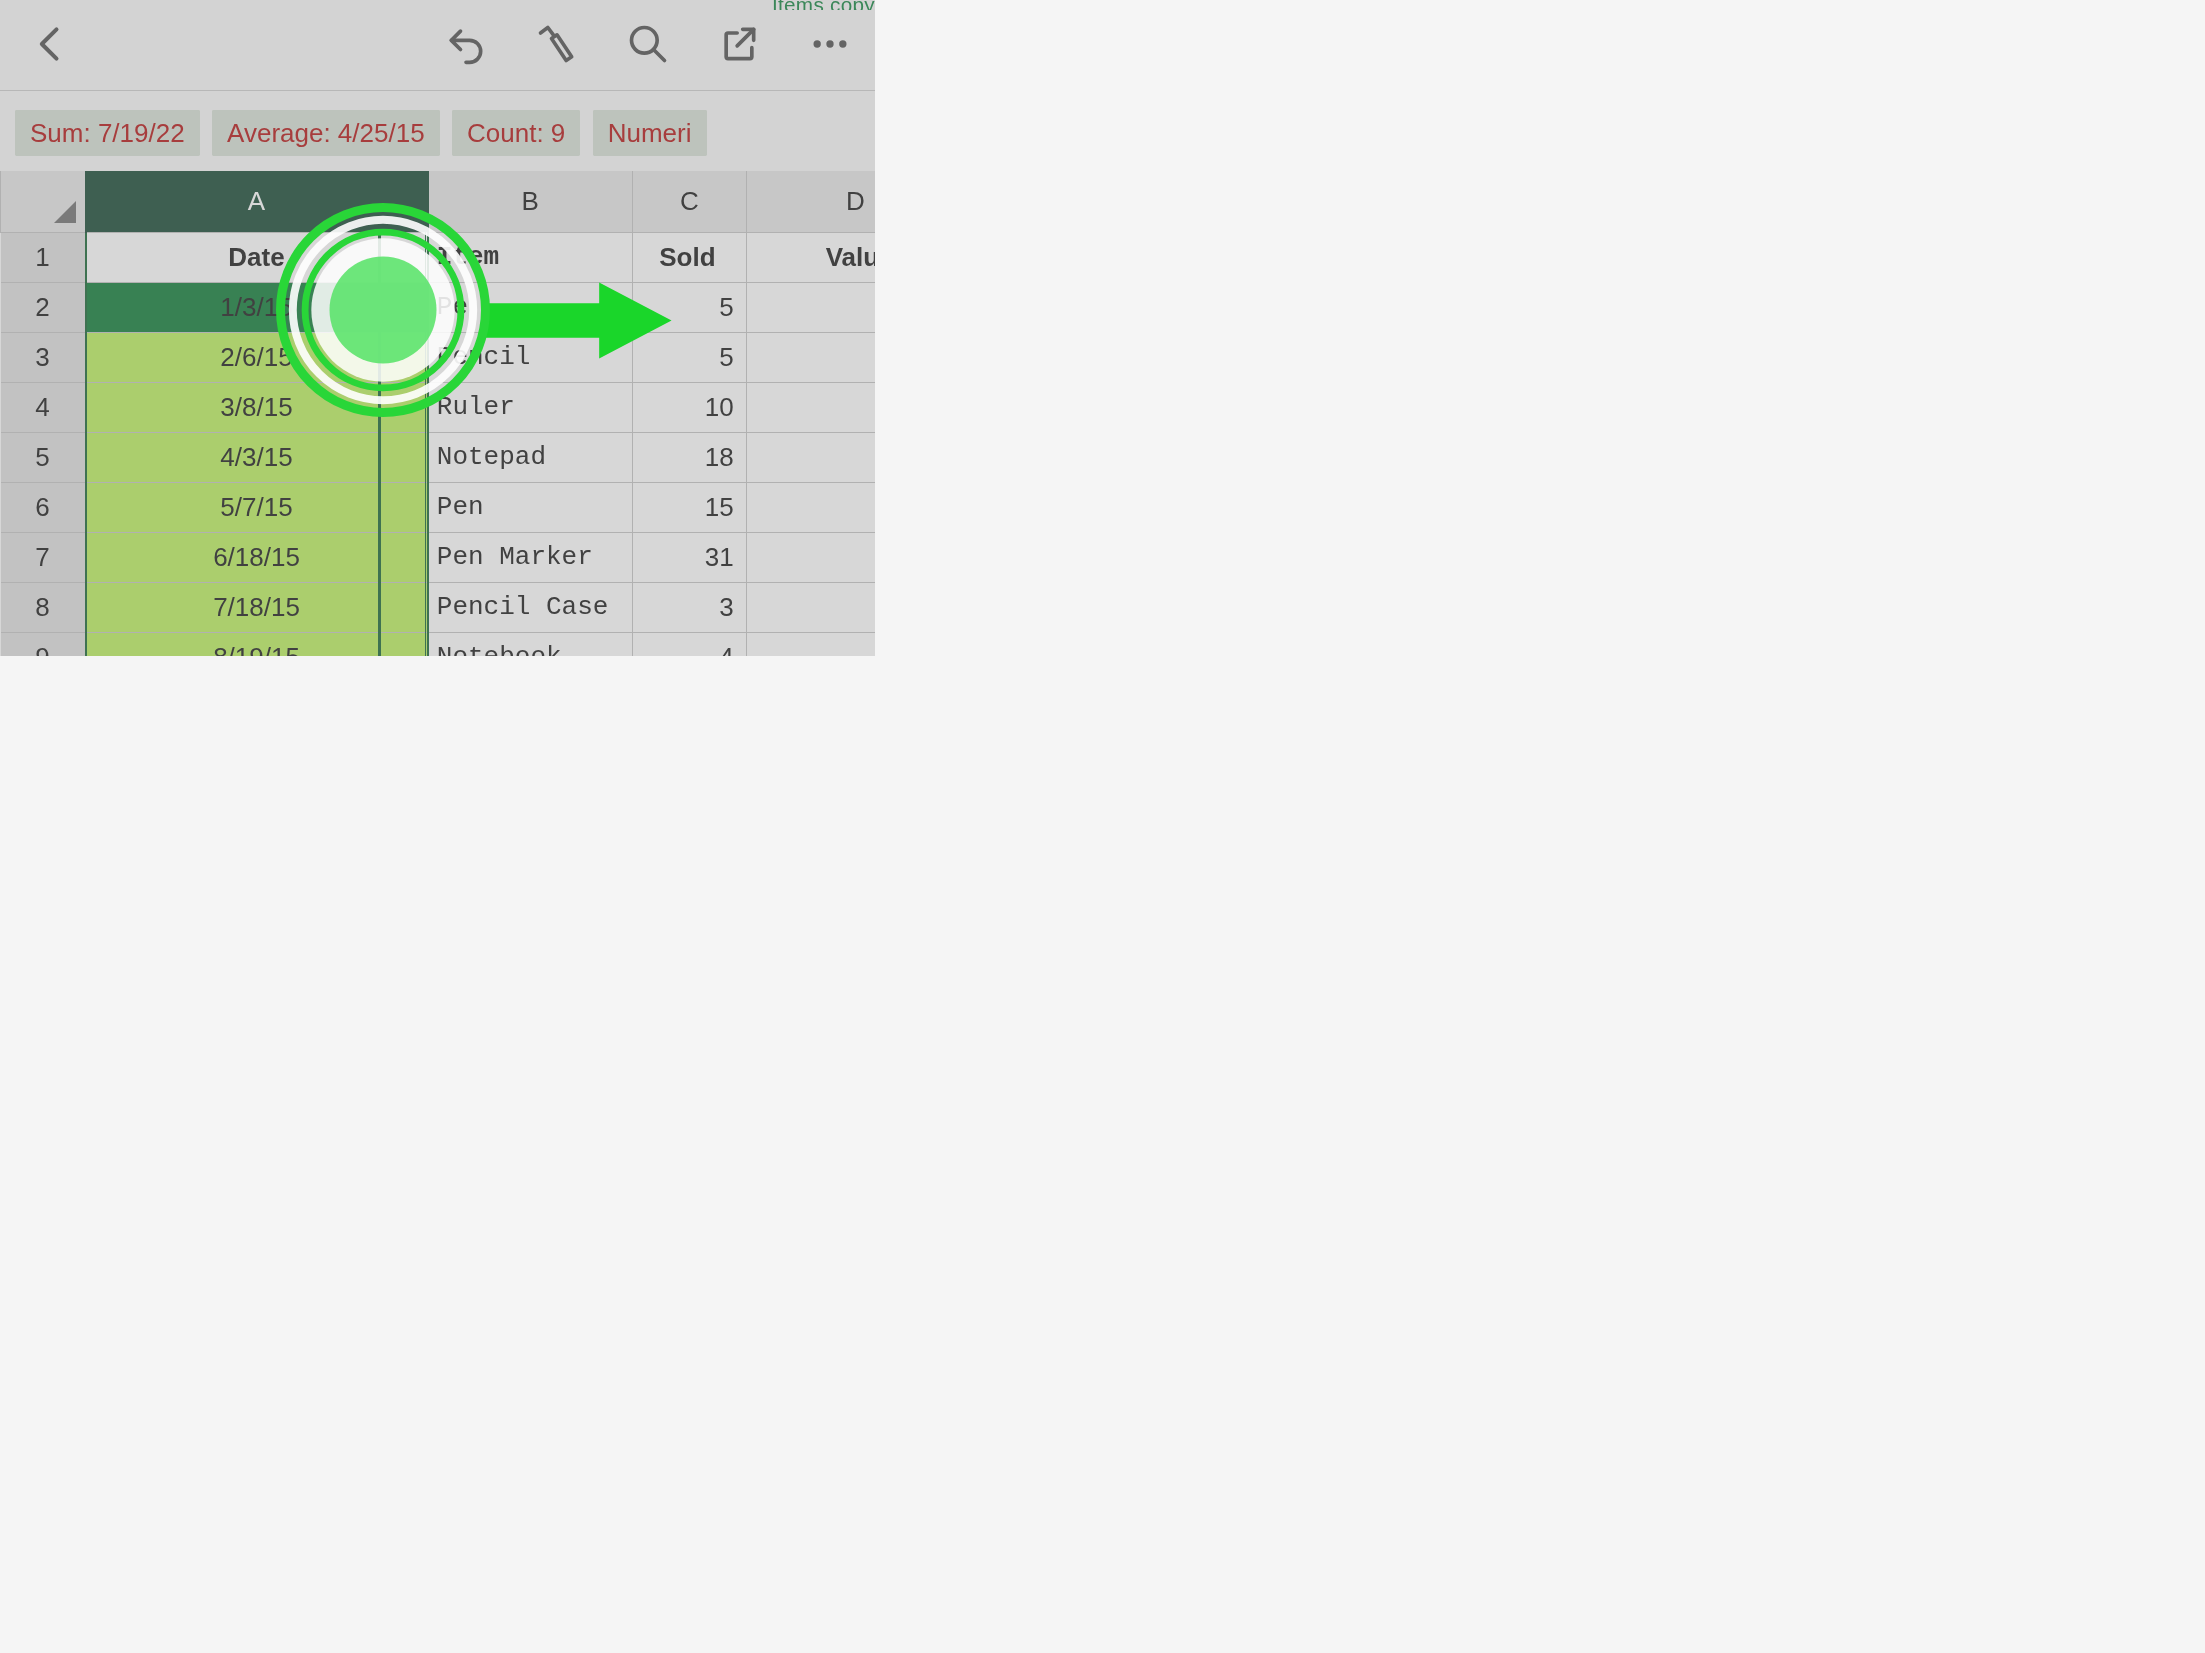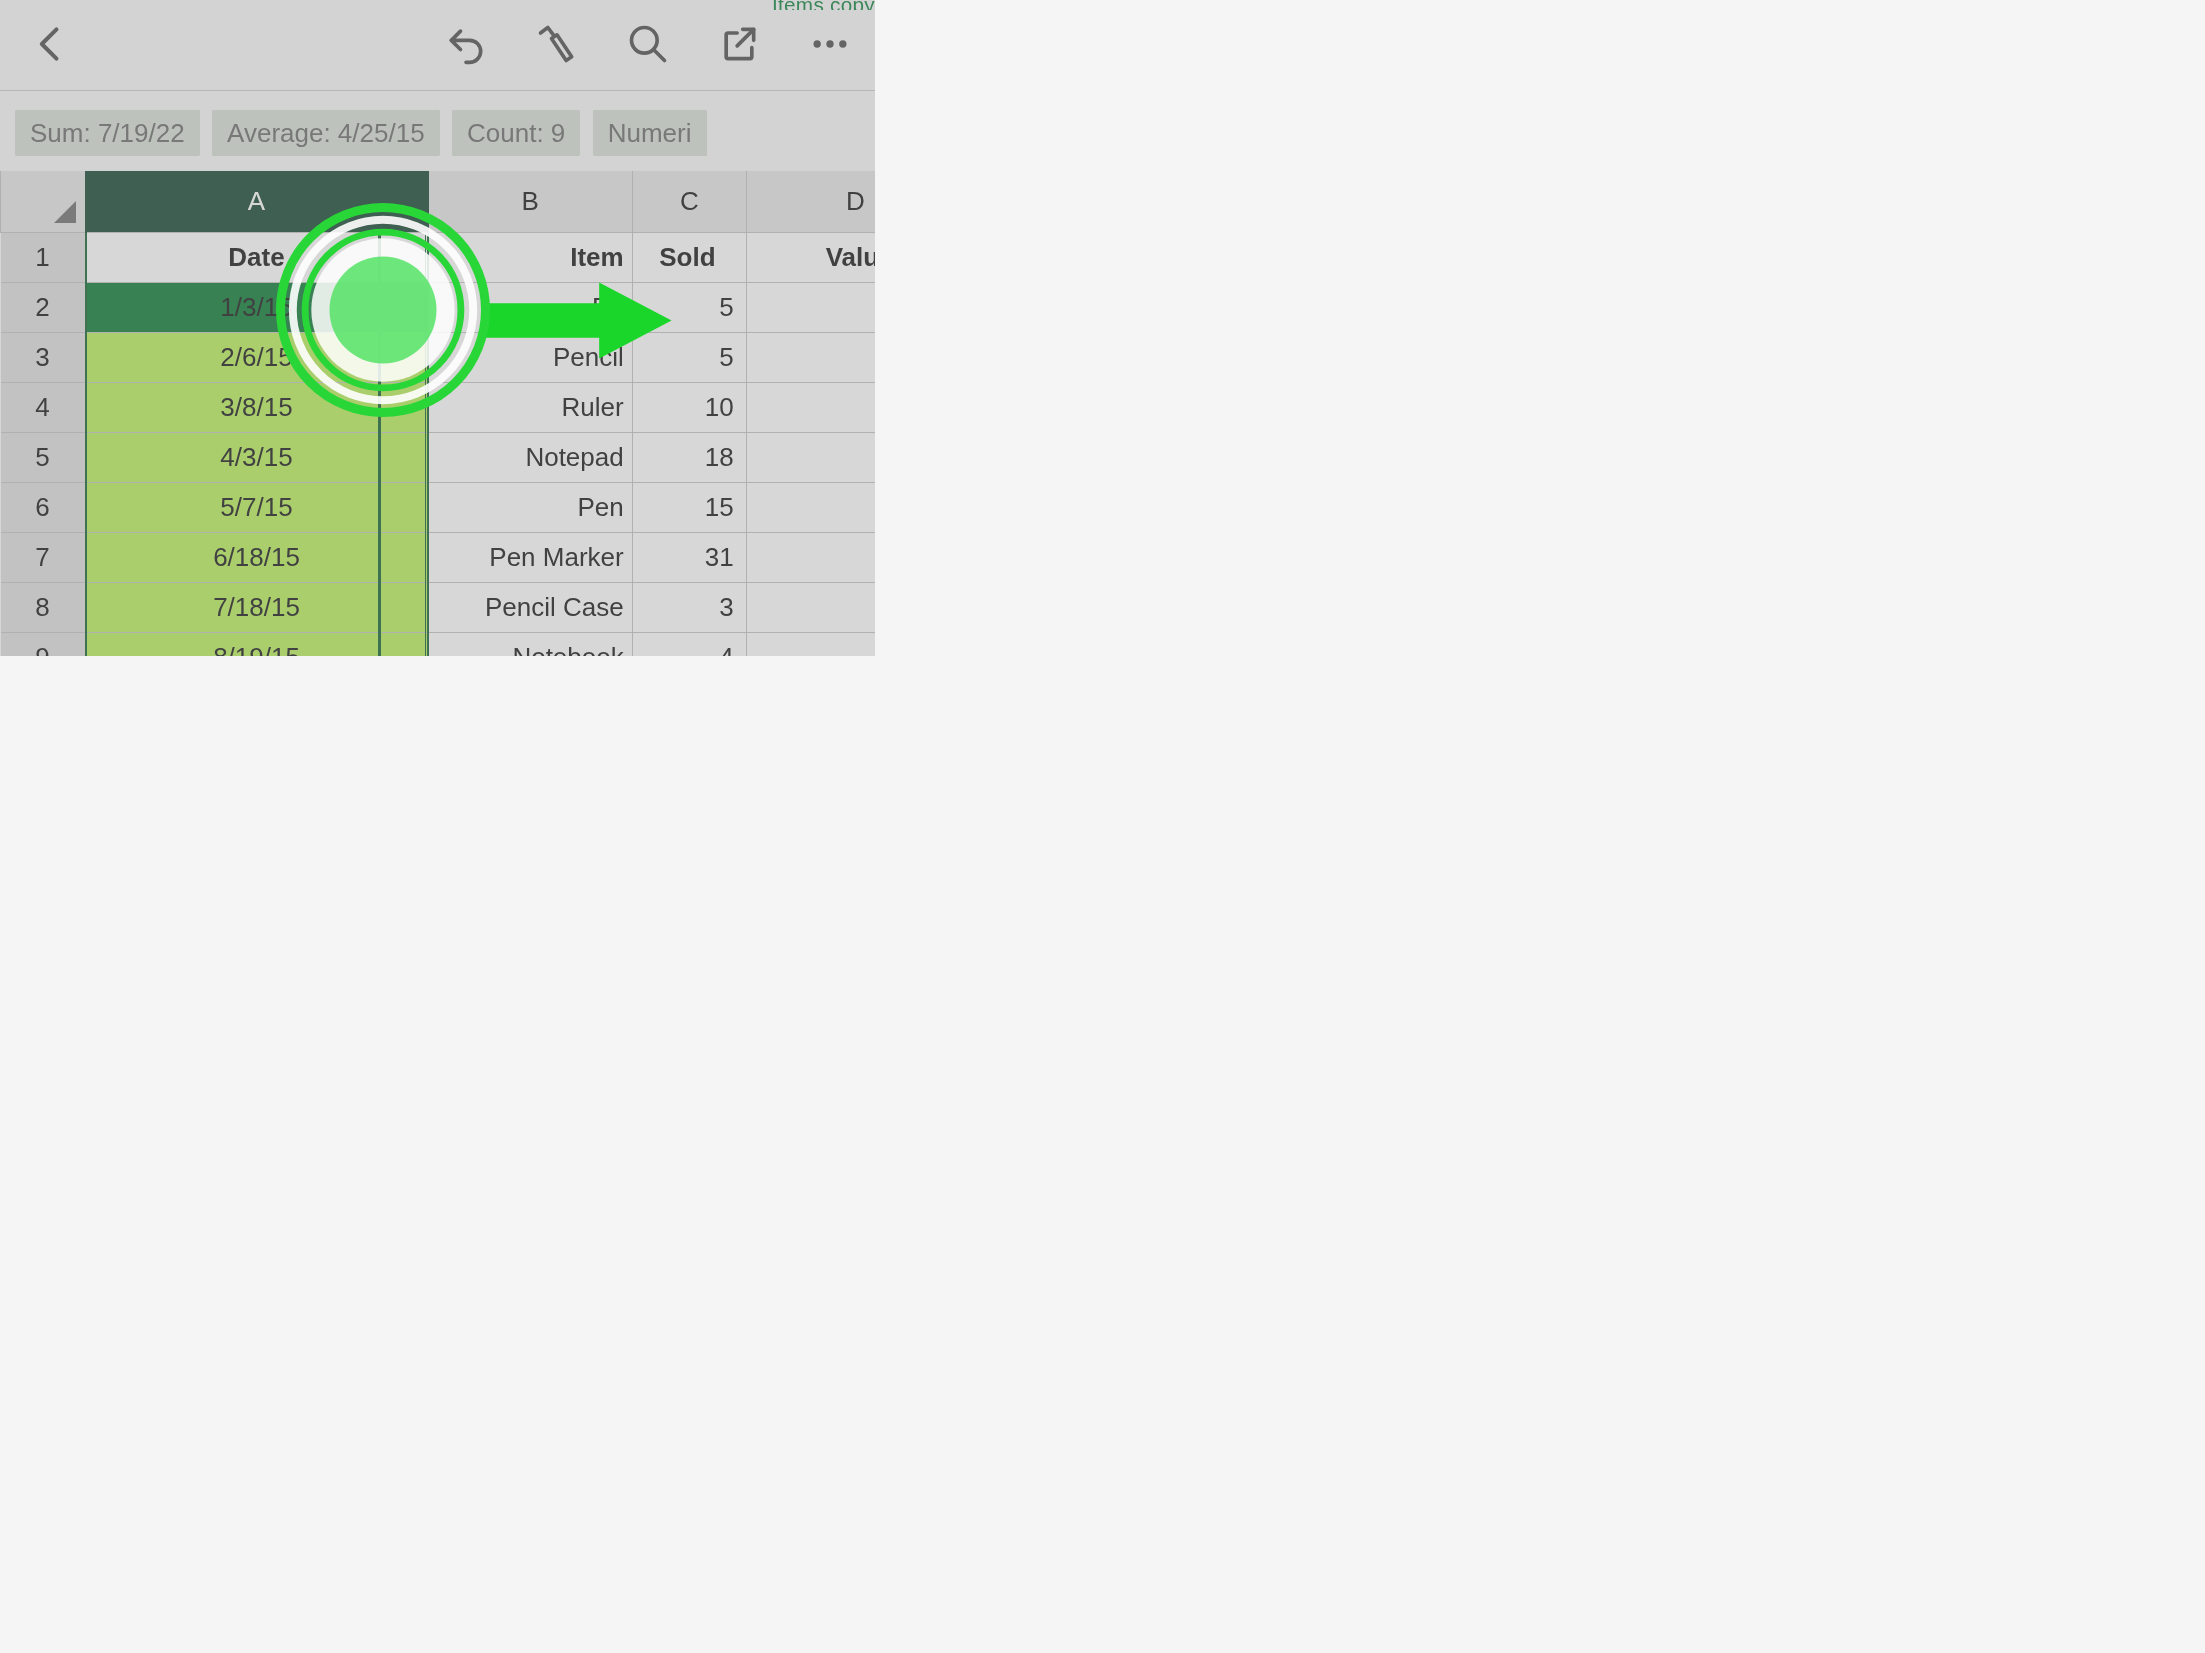--- a/index.html
+++ b/index.html
@@ -57,21 +57,21 @@
       height: 68px;
       display: flex;
       align-items: center;
       padding-left: 15px;
       gap: 12.4px;
       overflow: hidden;
       white-space: nowrap;
     }
     .stat-chip {
       background: #d9e2d7;
-      color: #737373;
+      color: #b91c1c;
       font-size: 26px;
       font-weight: 400;
       padding: 9.6px 15px;
       border-radius: 1.4px;
       line-height: 1;
     }
 
     
     .grid {
       position: absolute;
@@ -120,21 +120,21 @@
       border-left: 2.1px solid #1e4e3a;
       border-right: 2.1px solid #1e4e3a;
     }
     tbody th.rownum {
       background: #e0e0e0;
       text-align: center;
       font-weight: 400;
       border-left: none;
     }
     tbody td { text-align: right; }
-    tbody td.item { text-align: right; }
+    tbody td.item { text-align: left; font-family: Liberation Mono, monospace; }
     tbody td.sold { text-align: right; padding-right: 12.4px; }
     tbody td.value { text-align: right; padding-right: 0px; }
 
     
     tbody td.colA {
       background: #bef264;
       border-left: 2.1px solid #1e6b3a;
       border-right: 2.1px solid #1e6b3a;
       text-align: center;
     }

